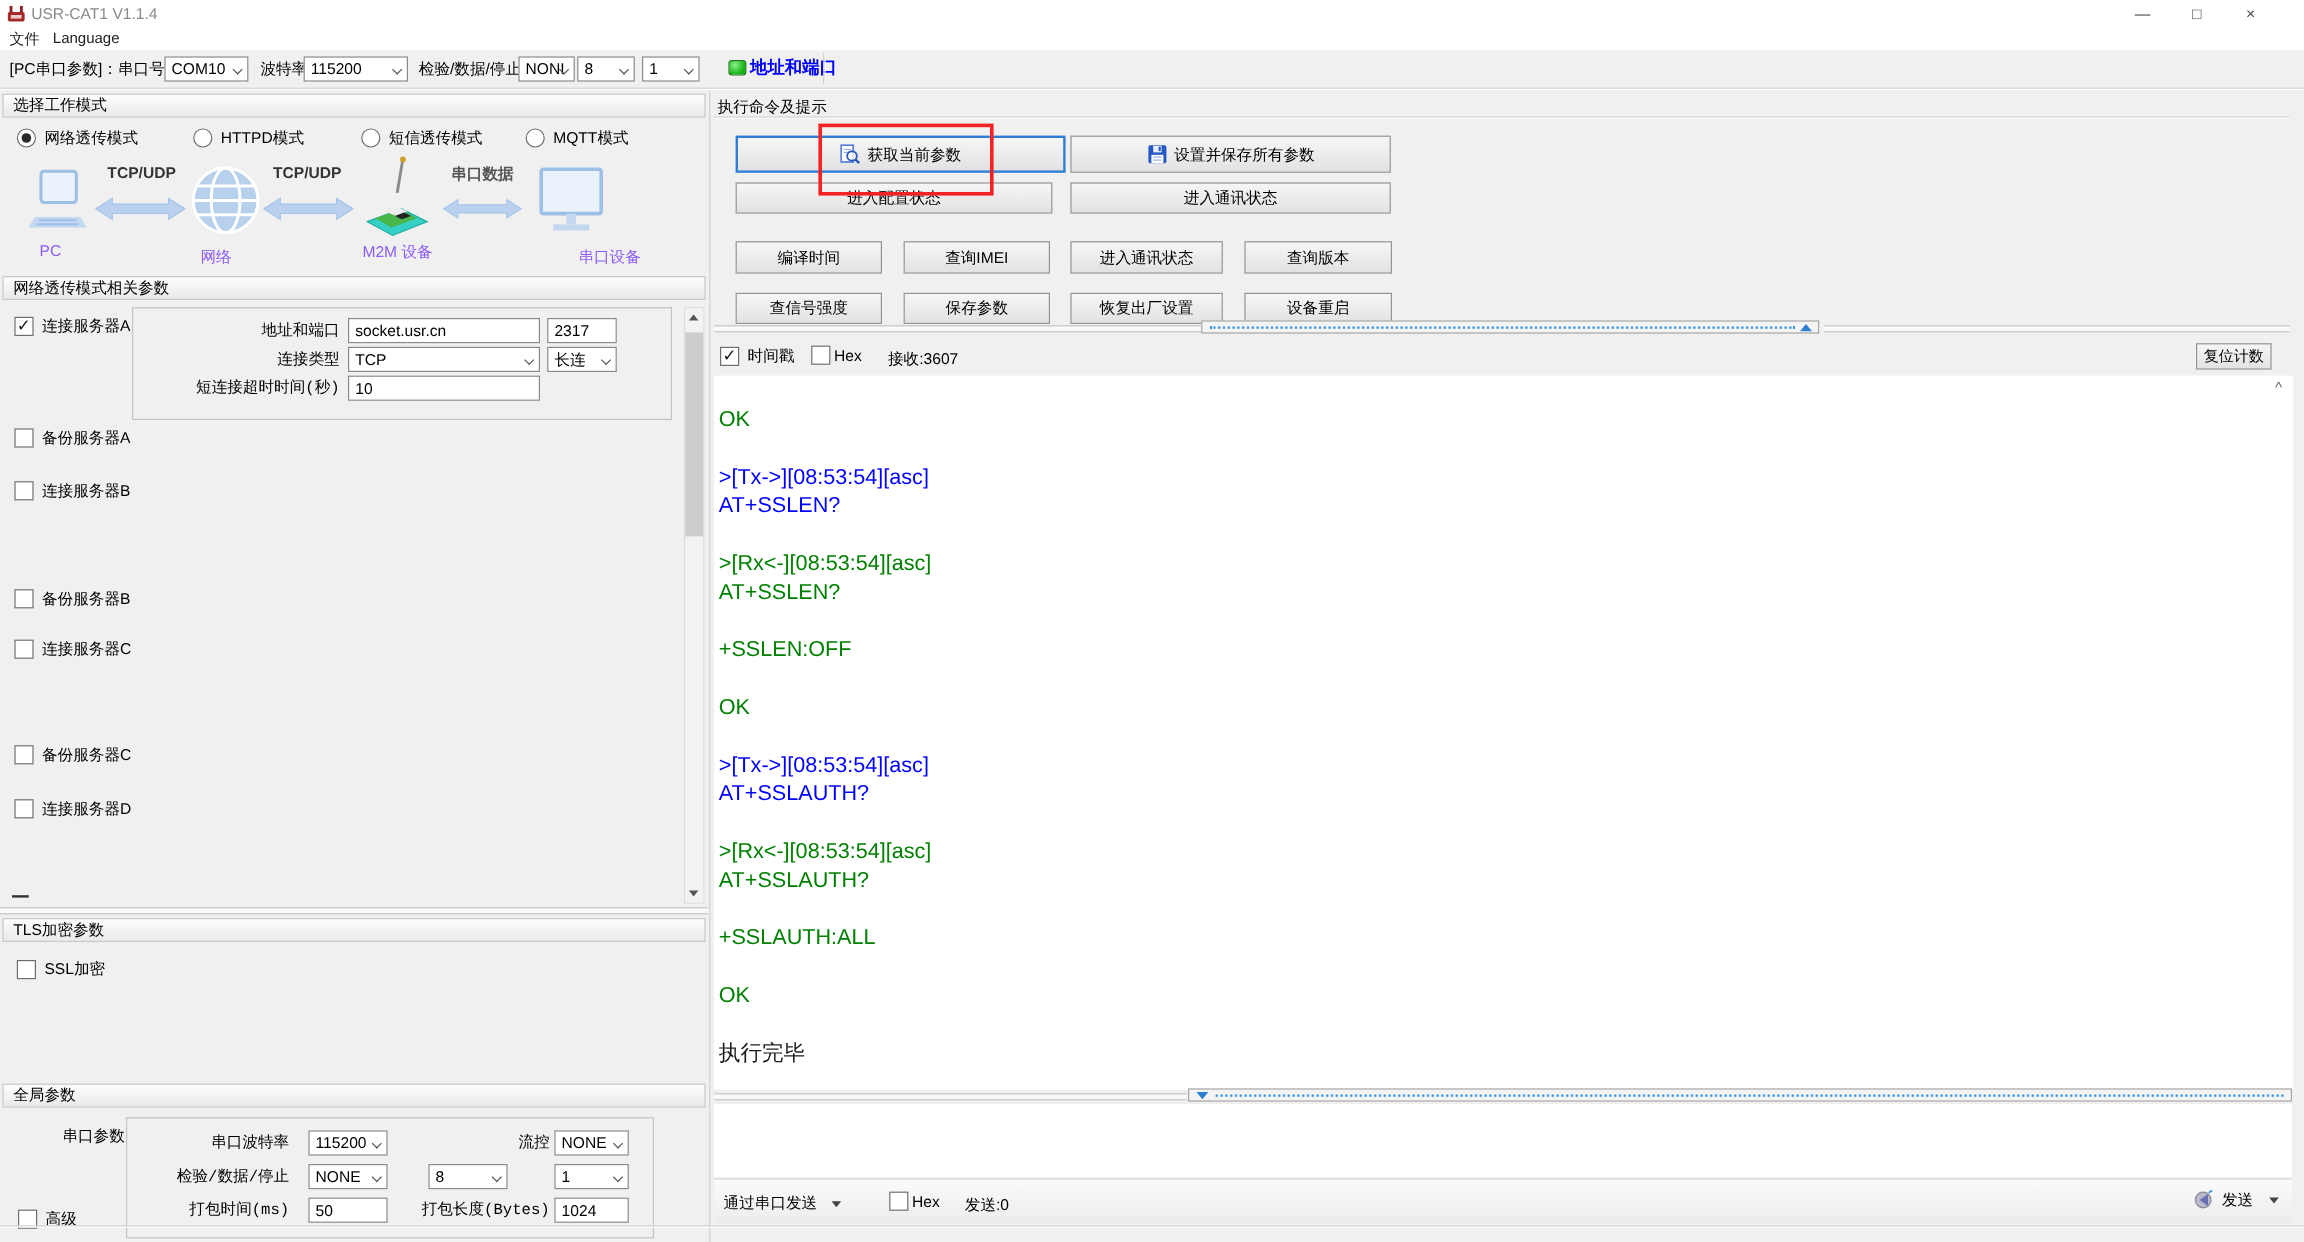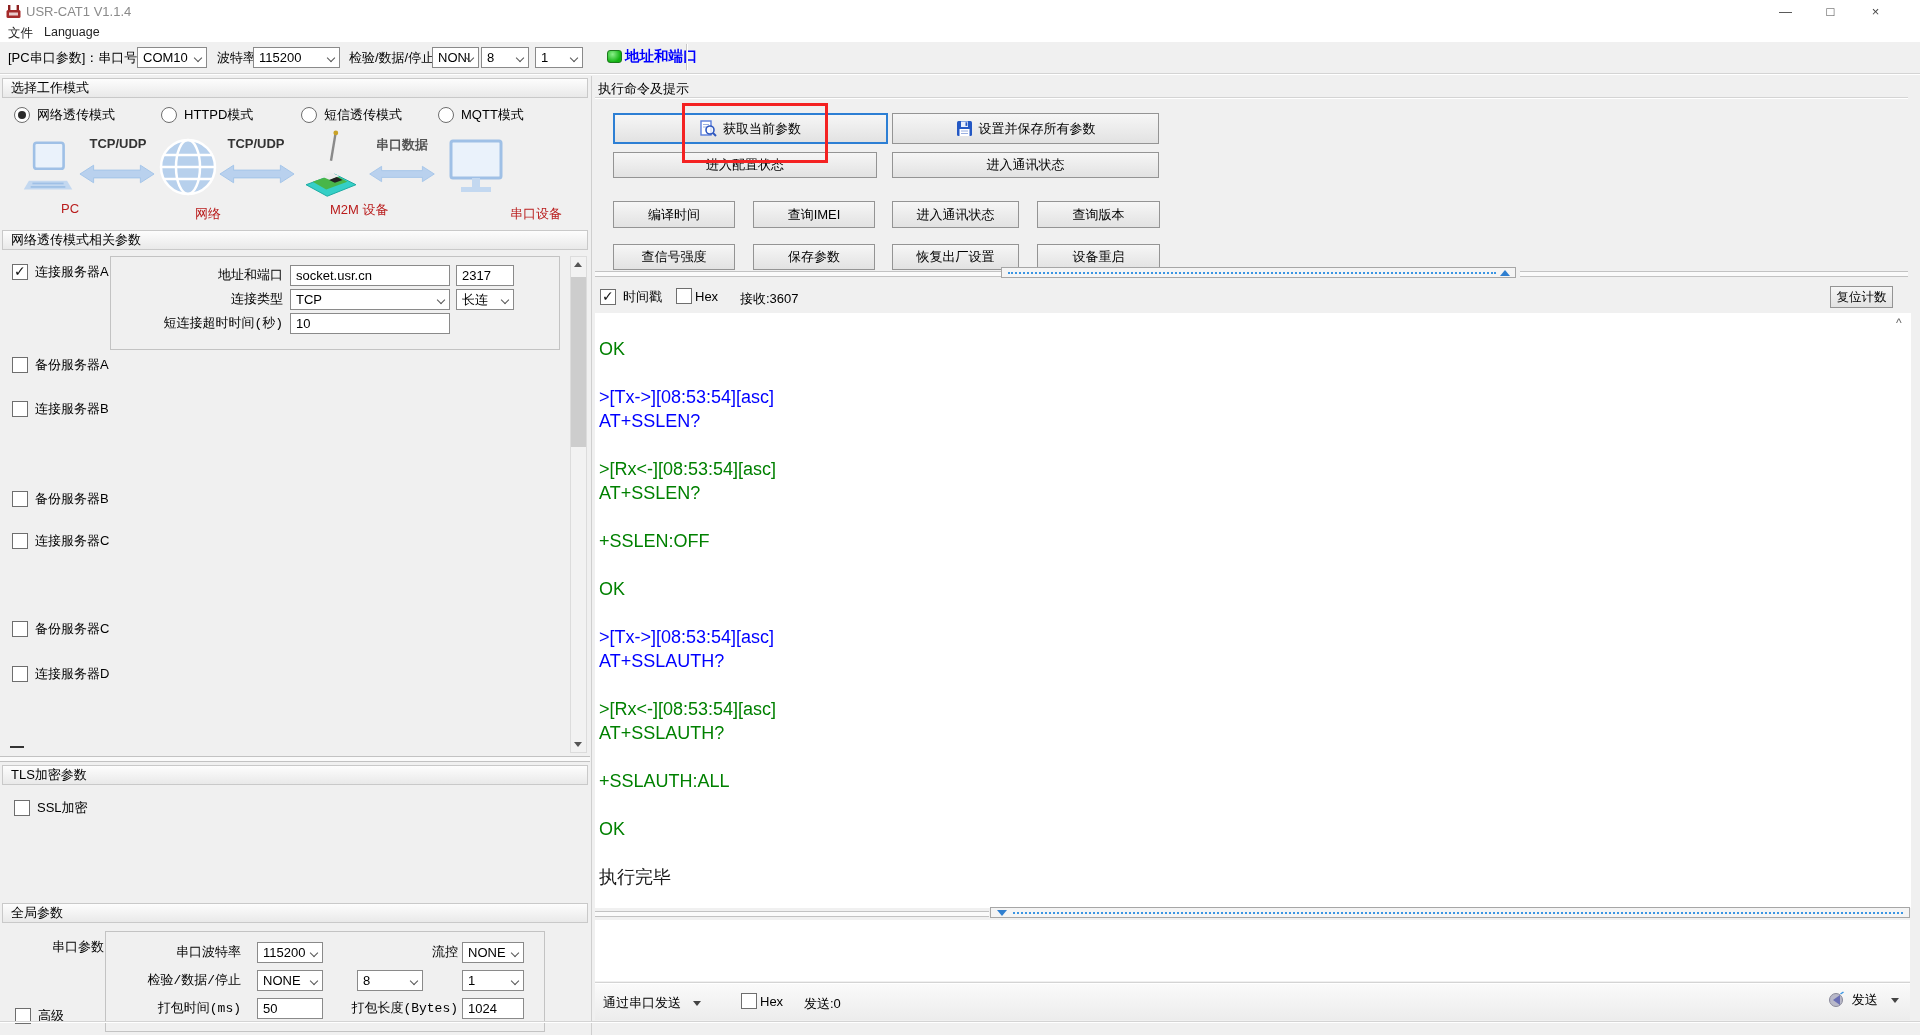--- a/index.html
+++ b/index.html
@@ -58,21 +58,21 @@
           border-bottom:6px solid #2f7fd0;top:2px;}
   .tri-b-down{position:absolute;width:0;height:0;border-left:5px solid transparent;border-right:5px solid transparent;
           border-top:6px solid #2f7fd0;top:2px;}
   
   .logarea{background:#ffffff;}
   .log-line{height:24px;line-height:24px;font-size:18px;white-space:pre;}
   .log-line[data-color="green"]{color:#008000;}
   .log-line[data-color="blue"]{color:#0000ff;}
   .log-line[data-color="black"]{color:#1a1a1a;}
   .dlabel{font-size:13px;font-weight:bold;color:#333;text-align:center;}
-  .nlabel{font-size:13px;color:#b91c1c;margin-left:28px;}
+  .nlabel{font-size:13px;color:#8b5cf6;}
 </style>
 </head>
 <body>
 
 <div class="app">
 
   <div class="s titlebar">
     <svg class="s" style="left:6px;top:5px" width="15" height="14" viewBox="0 0 15 14">
       <rect x="2" y="0" width="2.4" height="6" fill="#8d2020"></rect>
         <rect x="10.6" y="0" width="2.4" height="6" fill="#8d2020"></rect>

